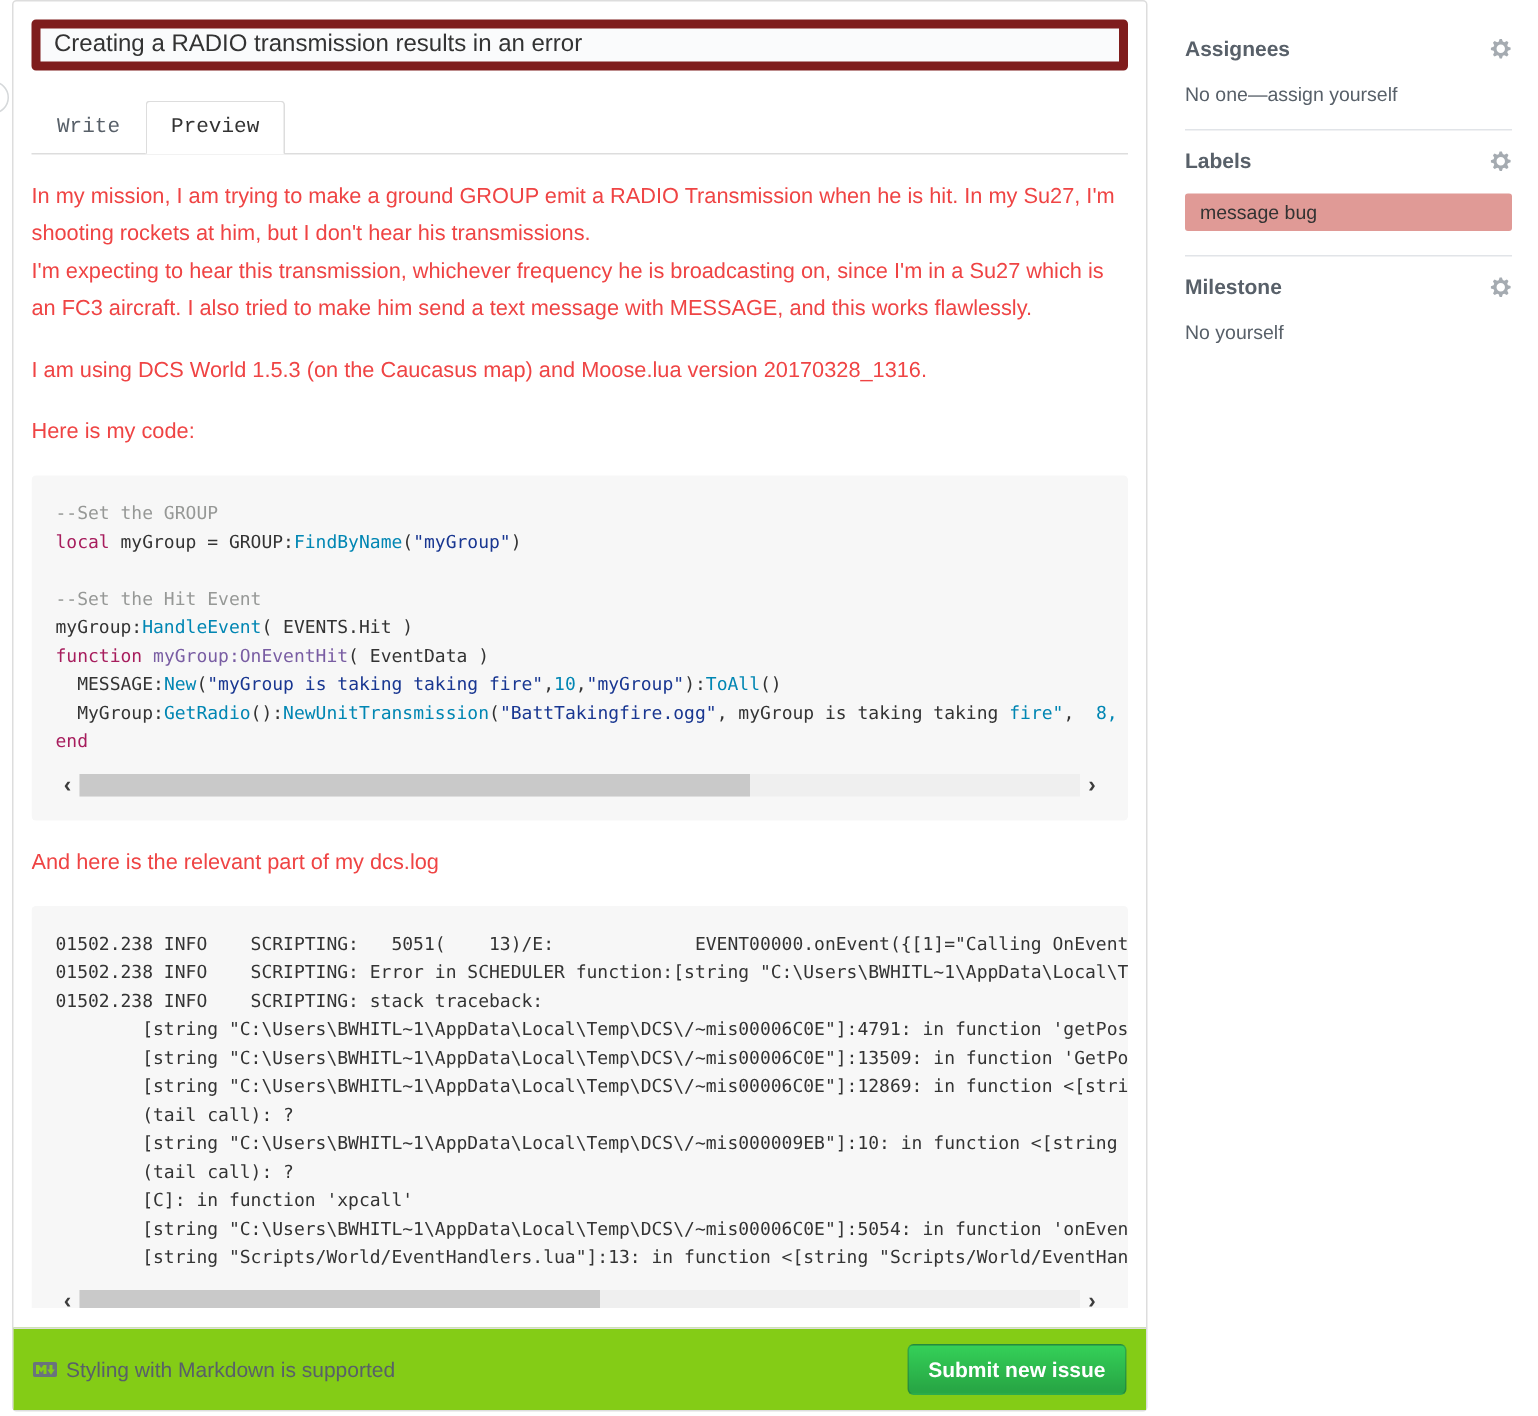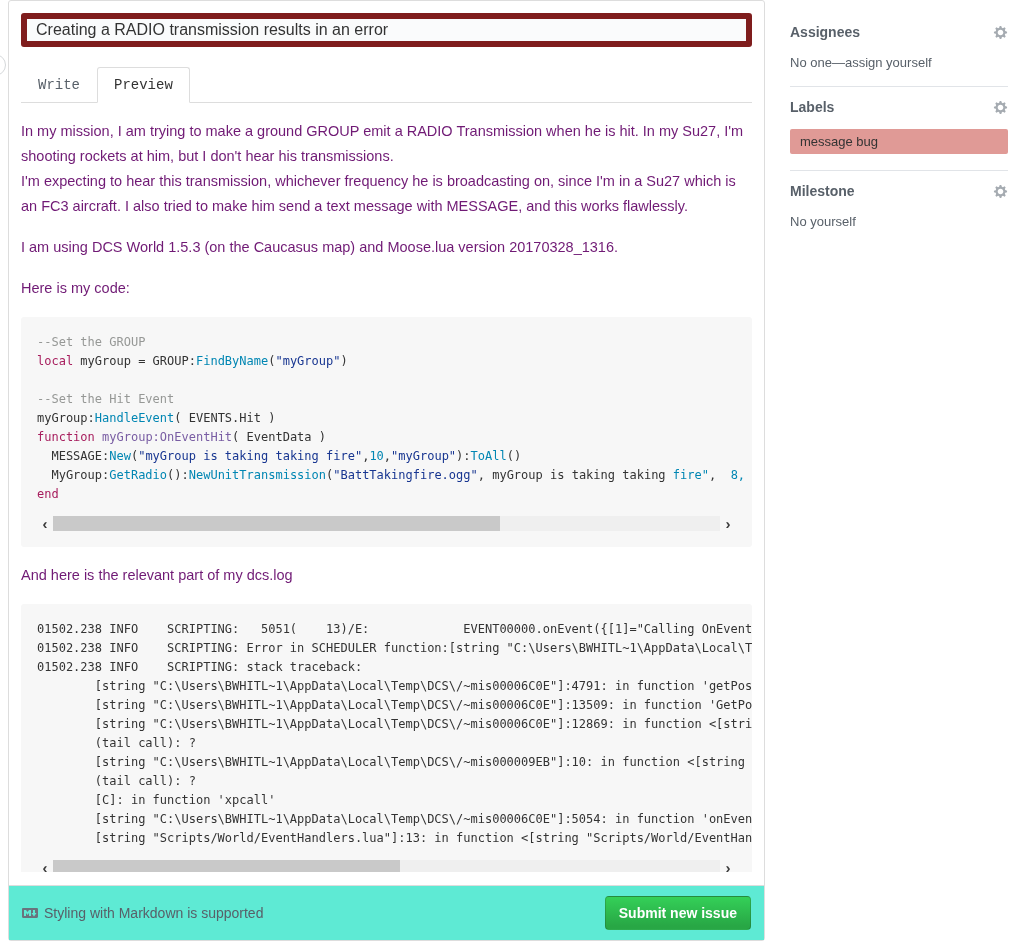--- a/index.html
+++ b/index.html
@@ -20,21 +20,21 @@
                  background:#fafbfc; border:6px solid #7f1d1d; border-radius:3px; outline:none; }
 
   .tab-nav { display:flex; margin-top:20px; border-bottom:1px solid #ddd; }
   .tab { padding:9px 16px; font-size:14px; color:#586069; background:transparent;
          border:1px solid transparent; margin-bottom:-1px; cursor:pointer;
          font-family:Liberation Mono, monospace; }
   .tab.active { color:#333; background:#fff; border-color:#ddd; border-bottom-color:#fff;
                 border-radius:3px 3px 0 0; }
 
   .preview-body { padding-top:16px; height:769px; overflow:hidden; }
-  .preview-body p { font-size:14.5px; line-height:25px; margin-bottom:16px; color:#701a75; }
+  .preview-body p { font-size:14.5px; line-height:25px; margin-bottom:16px; color:#ef4444; }
 
   .code-block { background:#f7f7f7; border-radius:3px; padding:16px; margin-bottom:16px;
                 overflow:hidden; }
   .code-lines { font-family:"DejaVu Sans Mono","Liberation Mono",monospace; font-size:12px;
                 line-height:19px; white-space:pre; }
   .code-line { min-height:19px; white-space:pre; }
   .tok-p { color:#333; }
   .tok-c { color:#969896; }
   .tok-k { color:#a71d5d; }
   .tok-f { color:#0086b3; }
@@ -44,21 +44,21 @@
 
   .hscroll { display:flex; align-items:center; height:15px; margin-top:12px; }
   .hs-arrow { width:16px; color:#3c3c3c; font-size:15px; line-height:15px; text-align:center;
               cursor:pointer; user-select:none; font-weight:bold; }
   .hs-track { flex:1; height:15px; background:#efefef; position:relative; }
   .hs-thumb { position:absolute; left:0; top:0; height:15px; background:#c9c9c9; cursor:pointer; }
 
   
   .footer-bar { position:absolute; left:0; right:0; bottom:0; height:55px;
                 border-top:1px solid #ddd; display:flex; align-items:center;
-                justify-content:space-between; padding:0 13px; background:#5eead4; }
+                justify-content:space-between; padding:0 13px; background:#84cc16; }
   .md-hint { display:flex; align-items:center; gap:6px; font-size:14px; color:#586069;
              cursor:pointer; }
   .submit-btn { height:34px; padding:0 13px; font-family:"Liberation Sans",sans-serif;
                 font-size:14px; font-weight:bold; color:#fff; cursor:pointer;
                 background:#28a745; background-image:linear-gradient(-180deg,#34d058 0%,#28a745 90%);
                 border:1px solid rgba(27,31,35,0.2); border-radius:4px; }
 
   
   .sidebar { position:absolute; left:790px; top:12px; width:218px; }
   .sb-section { padding:12px 0 16px 0; border-bottom:1px solid #e1e4e8; }

